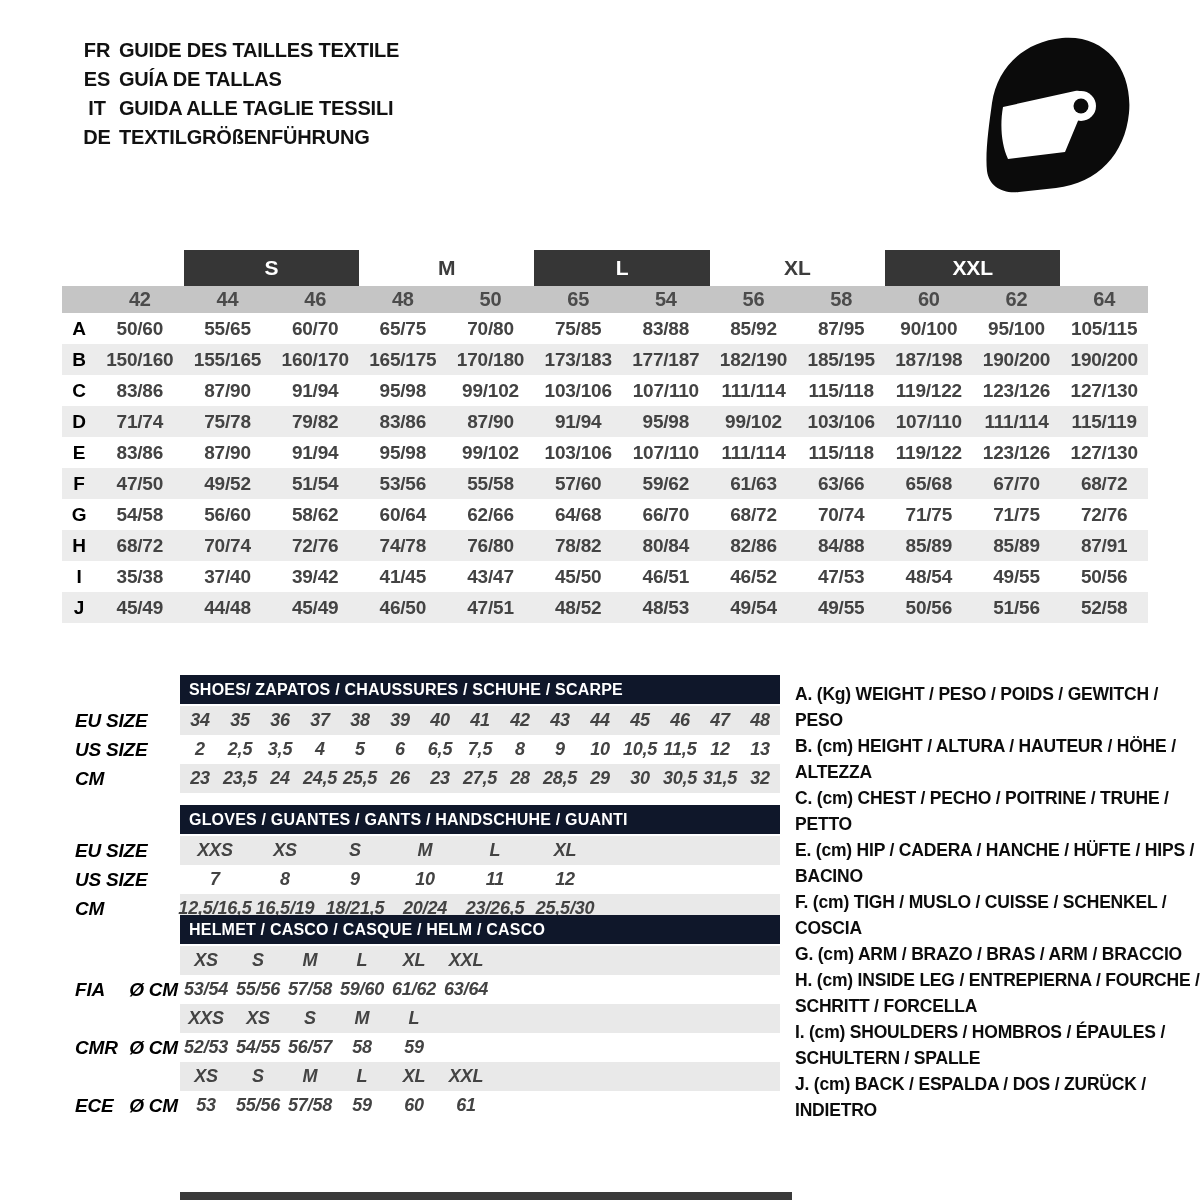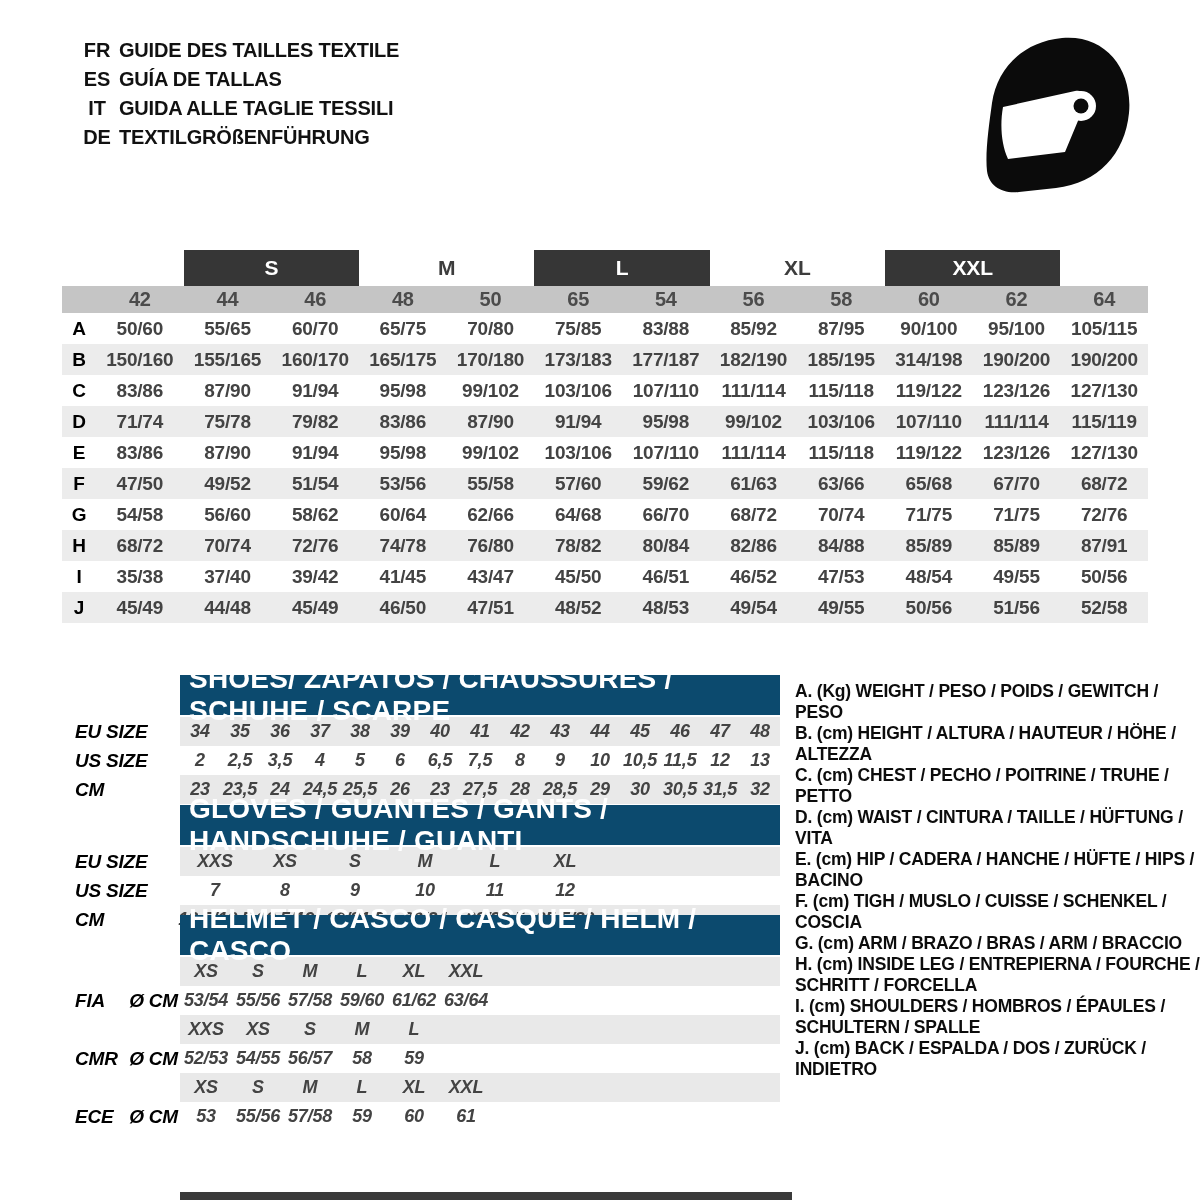--- a/index.html
+++ b/index.html
@@ -34,37 +34,37 @@
   .mt-row.band { height:27px; background:#c5c5c5; }
   .band .num { font-size:20px; color:#4b4b4b; }
   .mt-row.data { height:31px; }
   .mt-row.data.stripe { background:#ececec; }
   .mt-row .val { font-size:19px; color:#434343; }
   .letter-cell { font-size:19px; color:#000; }
 
   
   .sub { position:absolute; left:60px; width:720px; }
   .sub-title {
-    margin-left:120px; width:600px; height:40px; background:#0c4a6e; color:#fff;
-    display:flex; align-items:center; padding-left:9px; font-size:28px;
+    margin-left:120px; width:600px; height:29px; background:#0f172a; color:#fff;
+    display:flex; align-items:center; padding-left:9px; font-size:16px;
     margin-bottom:2px; letter-spacing:0.2px;
   }
   .sub-row { display:grid; height:29px;font-style:italic; }
   .sub-row.striped { background:linear-gradient(90deg,#ffffff 120px,#e9e9e9 120px); }
   .shoes-row  { grid-template-columns:120px repeat(15,40px); }
   .gloves-row { grid-template-columns:120px repeat(6,70px) 1fr; }
   .helmet-row { grid-template-columns:120px repeat(6,52px) 1fr; }
   .sub-row .val { font-size:18px; color:#434343; }
   .row-label { justify-content:flex-start; padding-left:15px; font-size:19px; color:#000; }
   .row-label.split { justify-content:space-between; padding-right:2px; }
   .row-label .lab, .row-label .unit { font-size:19px; color:#000; }
 
   
   .legend { position:absolute; left:795px; top:681px; width:406px; }
-  .legend-item { font-size:17.5px; line-height:21px; color:#0c0c0c; }
+  .legend-item { font-size:17.5px; line-height:26px; color:#0c0c0c; }
 
   
   .bottom-bar { position:absolute; left:180px; top:1192px; width:612px; height:8px; background:#3a3a3a; }
 </style>
 </head>
 <body>
 
 <div class="page">
 
   <div class="langs" id="langs">
@@ -137,21 +137,21 @@
         <div class="cell letter-cell">B</div>
         <div class="cell val">150/160</div>
         <div class="cell val">155/165</div>
         <div class="cell val">160/170</div>
         <div class="cell val">165/175</div>
         <div class="cell val">170/180</div>
         <div class="cell val">173/183</div>
         <div class="cell val">177/187</div>
         <div class="cell val">182/190</div>
         <div class="cell val">185/195</div>
-        <div class="cell val">314/198</div>
+        <div class="cell val">187/198</div>
         <div class="cell val">190/200</div>
         <div class="cell val">190/200</div>
       </div>
       <div class="mt-row data">
         <div class="cell letter-cell">C</div>
         <div class="cell val">83/86</div>
         <div class="cell val">87/90</div>
         <div class="cell val">91/94</div>
         <div class="cell val">95/98</div>
         <div class="cell val">99/102</div>
@@ -429,21 +429,20 @@
           <div class="cell val">60</div>
           <div class="cell val">61</div>
         </div>
       </div>
   </section>
 
   <div class="legend" id="legend">
       <div class="legend-item">A. (Kg) WEIGHT / PESO / POIDS / GEWITCH / PESO</div>
       <div class="legend-item">B. (cm) HEIGHT / ALTURA / HAUTEUR / HÖHE / ALTEZZA</div>
       <div class="legend-item">C. (cm) CHEST / PECHO / POITRINE / TRUHE / PETTO</div>
-      <div class="legend-item">D. (cm) WAIST / CINTURA / TAILLE / HÜFTUNG / VITA</div>
       <div class="legend-item">E. (cm) HIP / CADERA / HANCHE / HÜFTE / HIPS / BACINO</div>
       <div class="legend-item">F. (cm) TIGH / MUSLO / CUISSE / SCHENKEL / COSCIA</div>
       <div class="legend-item">G. (cm) ARM / BRAZO / BRAS / ARM / BRACCIO</div>
       <div class="legend-item">H. (cm) INSIDE LEG / ENTREPIERNA / FOURCHE / SCHRITT / FORCELLA</div>
       <div class="legend-item">I. (cm) SHOULDERS / HOMBROS / ÉPAULES / SCHULTERN / SPALLE</div>
       <div class="legend-item">J. (cm) BACK / ESPALDA / DOS / ZURÜCK / INDIETRO</div>
     </div>
 
   <div class="bottom-bar"></div>
 

